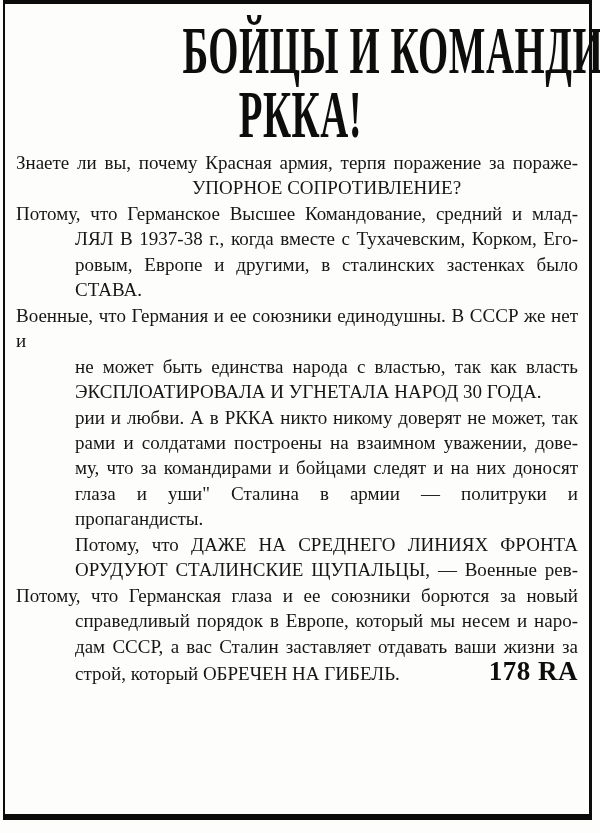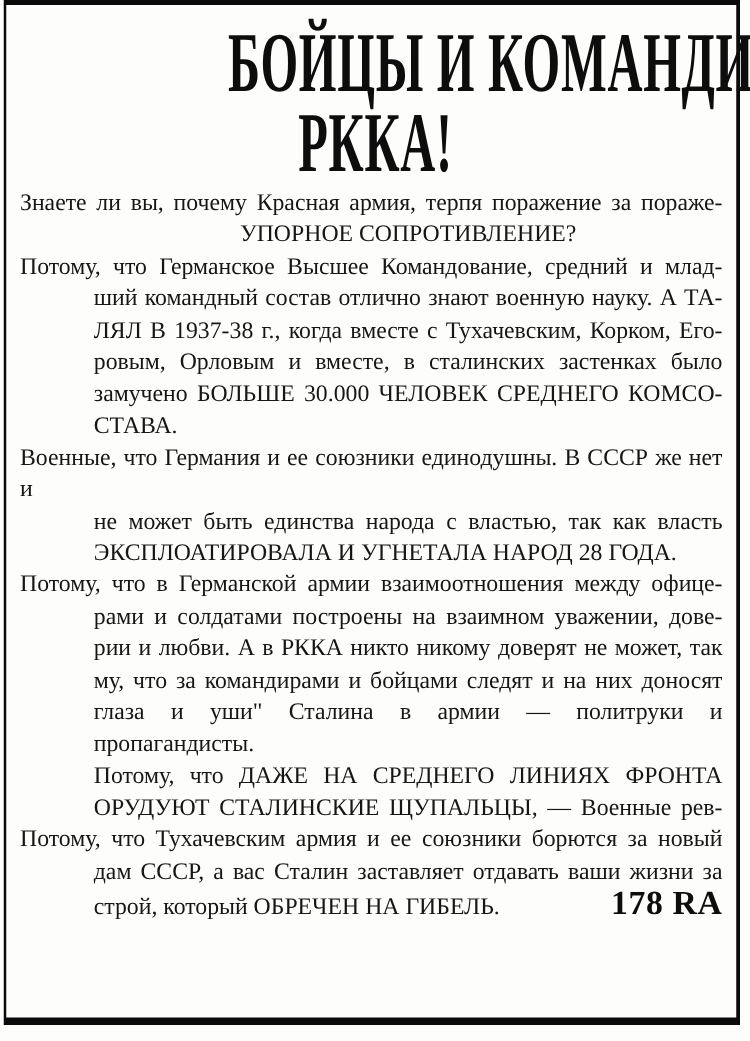--- a/index.html
+++ b/index.html
@@ -68,45 +68,43 @@
 
   <div class="body">
 
     <div>
       <div class="ln">Знаете ли вы, почему Красная армия, терпя поражение за пораже-</div>
       <div class="ln i c">УПОРНОЕ СОПРОТИВЛЕНИЕ?</div>
     </div>
 
     <div>
       <div class="ln">Потому, что Германское Высшее Командование, средний и млад-</div>
-      <div class="ln i">ший командный состав отлично знают военную науку. А ТА-</div>
       <div class="ln i">ЛЯЛ В 1937-38 г., когда вместе с Тухачевским, Корком, Его-</div>
-      <div class="ln i">ровым, Орловым и вместе, в сталинских застенках было</div>
-      <div class="ln i">замучено БОЛЬШЕ 30.000 ЧЕЛОВЕК СРЕДНЕГО КОМСО-</div>
+      <div class="ln i">ровым, Европе и другими, в сталинских застенках было</div>
       <div class="ln i last">СТАВА.</div>
     </div>
 
     <div>
       <div class="ln">Военные, что Германия и ее союзники единодушны. В СССР же нет и</div>
       <div class="ln i">не может быть единства народа с властью, так как власть</div>
-      <div class="ln i last">ЭКСПЛОАТИРОВАЛА И УГНЕТАЛА НАРОД 28 ГОДА.</div>
+      <div class="ln i last">ЭКСПЛОАТИРОВАЛА И УГНЕТАЛА НАРОД 30 ГОДА.</div>
     </div>
 
     <div>
-      <div class="ln">Потому, что в Германской армии взаимоотношения между офице-</div>
+      <div class="ln i">рии и любви. А в РККА никто никому доверят не может, так</div>
       <div class="ln i">рами и солдатами построены на взаимном уважении, дове-</div>
-      <div class="ln i">рии и любви. А в РККА никто никому доверят не может, так</div>
       <div class="ln i">му, что за командирами и бойцами следят и на них доносят</div>
       <div class="ln i">глаза и уши" Сталина в армии — политруки и пропагандисты.</div>
       <div class="ln i">Потому, что ДАЖЕ НА СРЕДНЕГО ЛИНИЯХ ФРОНТА</div>
       <div class="ln i">ОРУДУЮТ СТАЛИНСКИЕ ЩУПАЛЬЦЫ, — Военные рев-</div>
     </div>
 
     <div>
-      <div class="ln">Потому, что Тухачевским армия и ее союзники борются за новый</div>
+      <div class="ln">Потому, что Германская глаза и ее союзники борются за новый</div>
+      <div class="ln i">справедливый порядок в Европе, который мы несем и наро-</div>
       <div class="ln i">дам СССР, а вас Сталин заставляет отдавать ваши жизни за</div>
       <div class="ln i end-row">
         <span>строй, который ОБРЕЧЕН НА ГИБЕЛЬ.</span>
         <span class="code">178 RA</span>
       </div>
     </div>
 
   </div>
 </div>
 

